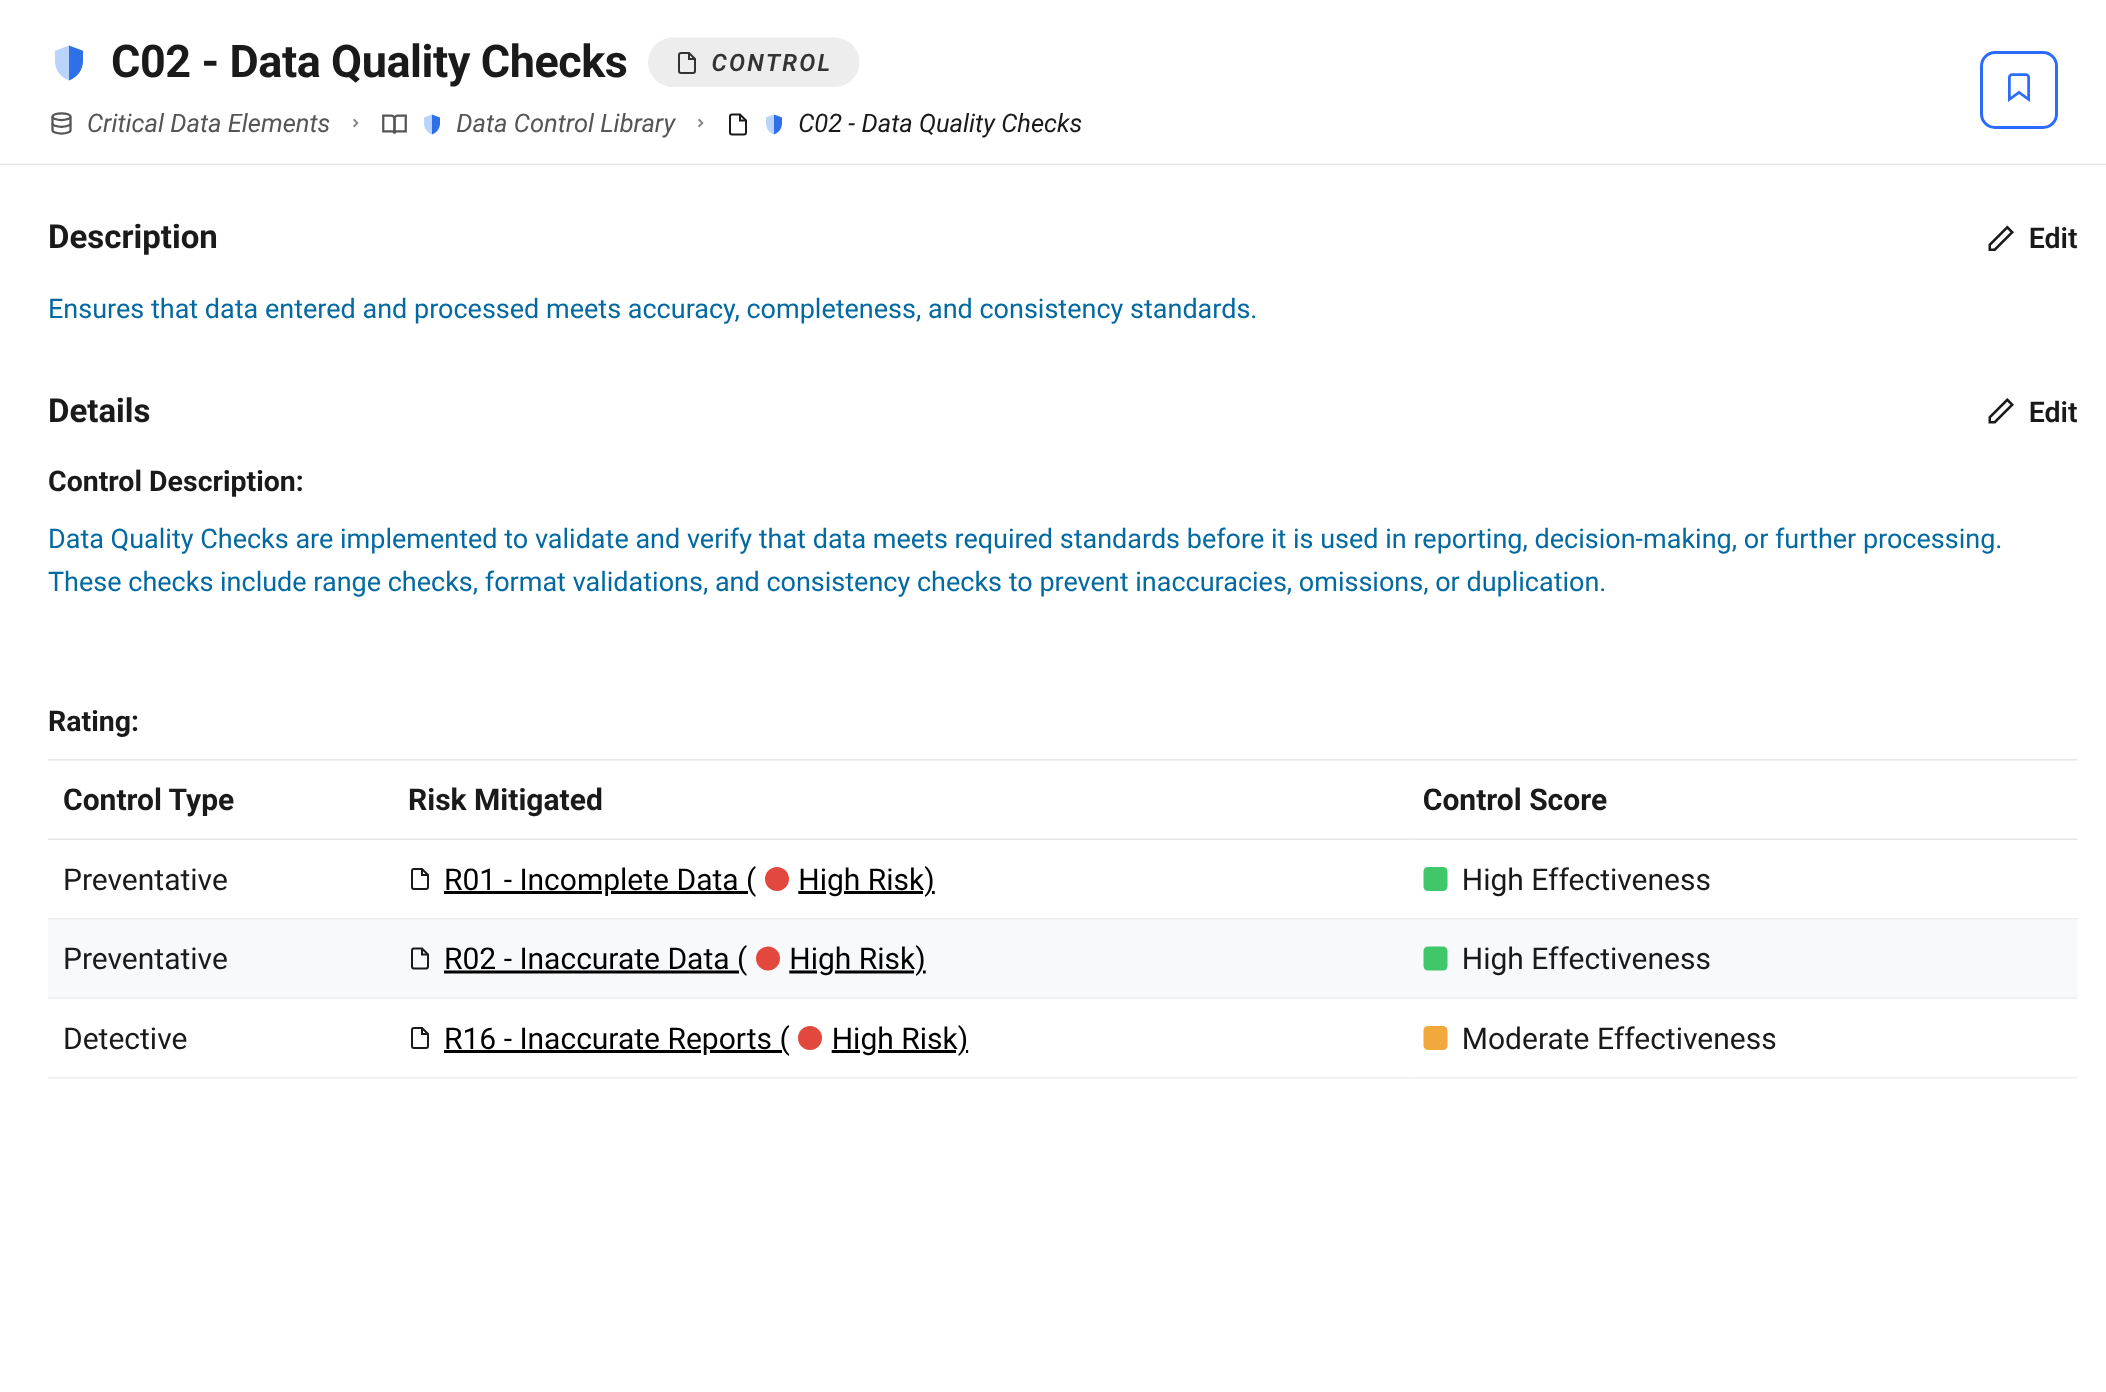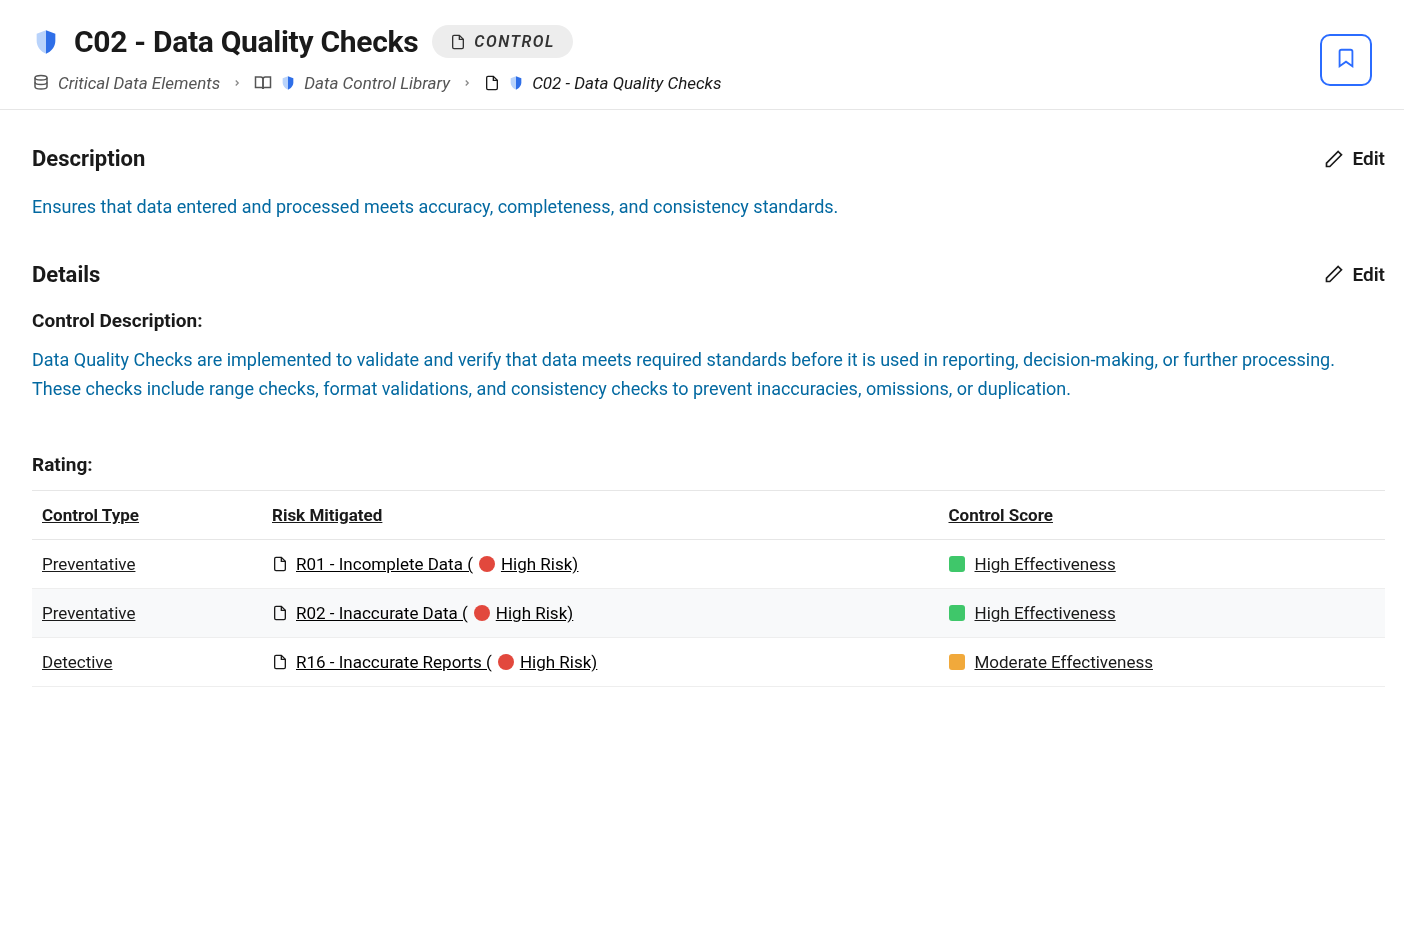--- a/index.html
+++ b/index.html
@@ -99,27 +99,26 @@
     font-size: 18px;
     line-height: 1.6;
     color: #0369a1;
   }
   .sub-heading {
     font-size: 19px;
     font-weight: 700;
     margin-bottom: 14px;
   }
   .sub-block { margin-top: 22px; }
-  .sub-block.mt-large { margin-top: 50px; }
+  .sub-block.mt-large { margin-top: 66px; }
   table.rating {
     width: 100%;
     border-collapse: collapse;
     margin-top: 10px;
-    font-size: 17px;
-    text-decoration: underline;
+    font-size: 20px;
   }
   table.rating th {
     text-align: left;
     font-weight: 700;
     padding: 14px 10px;
     border-top: 1px solid #e6e6e6;
     border-bottom: 1px solid #e6e6e6;
   }
   table.rating td {
     padding: 14px 10px;

